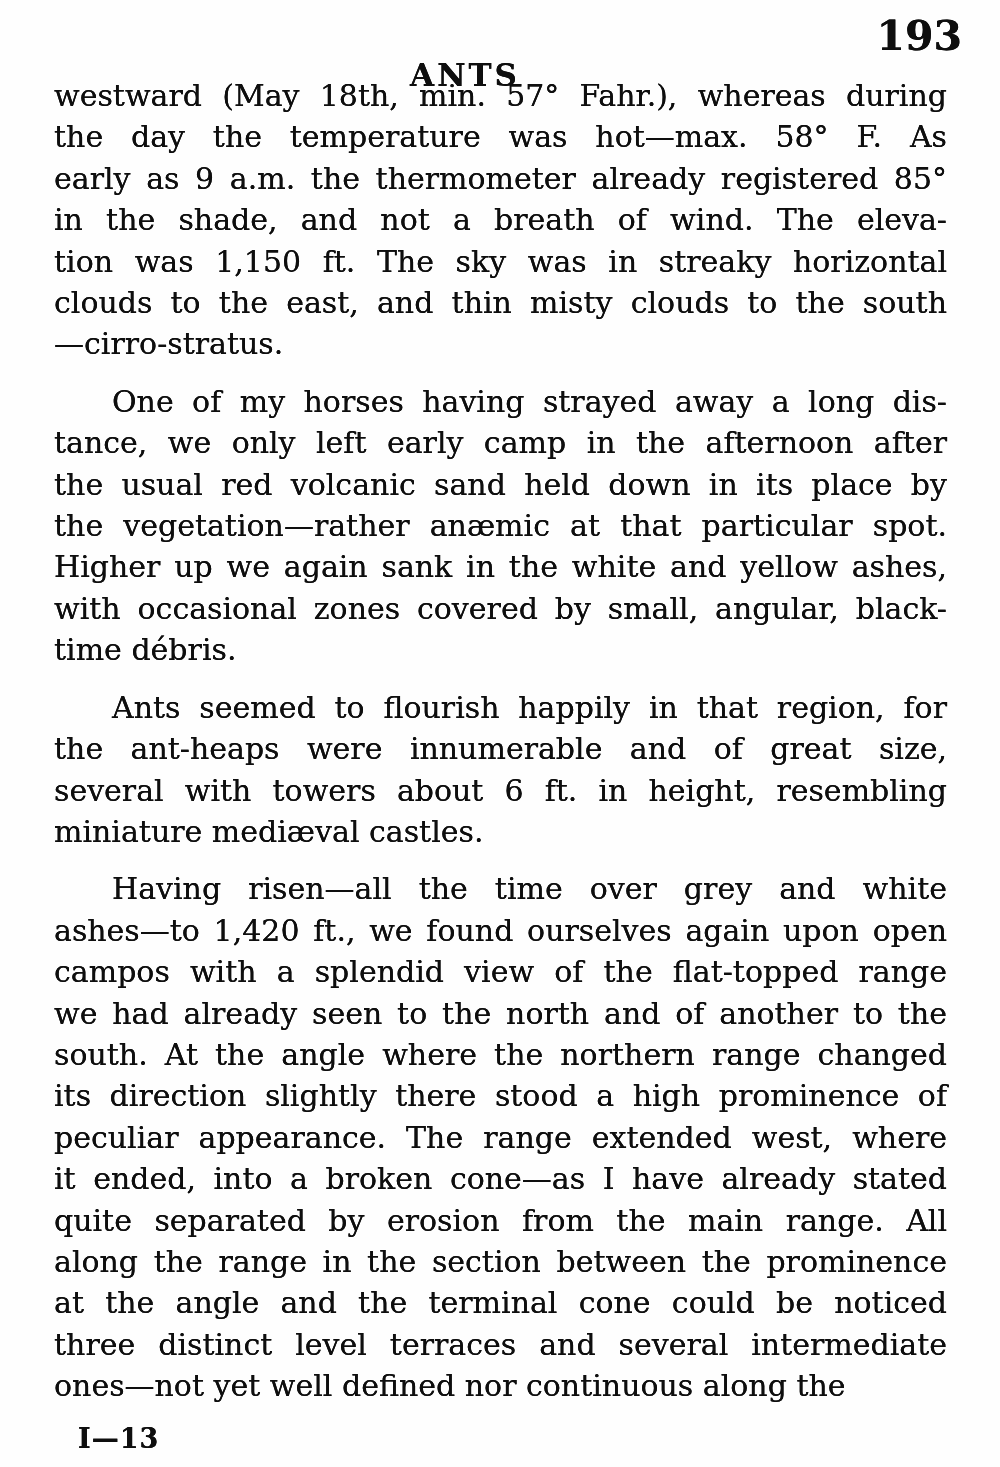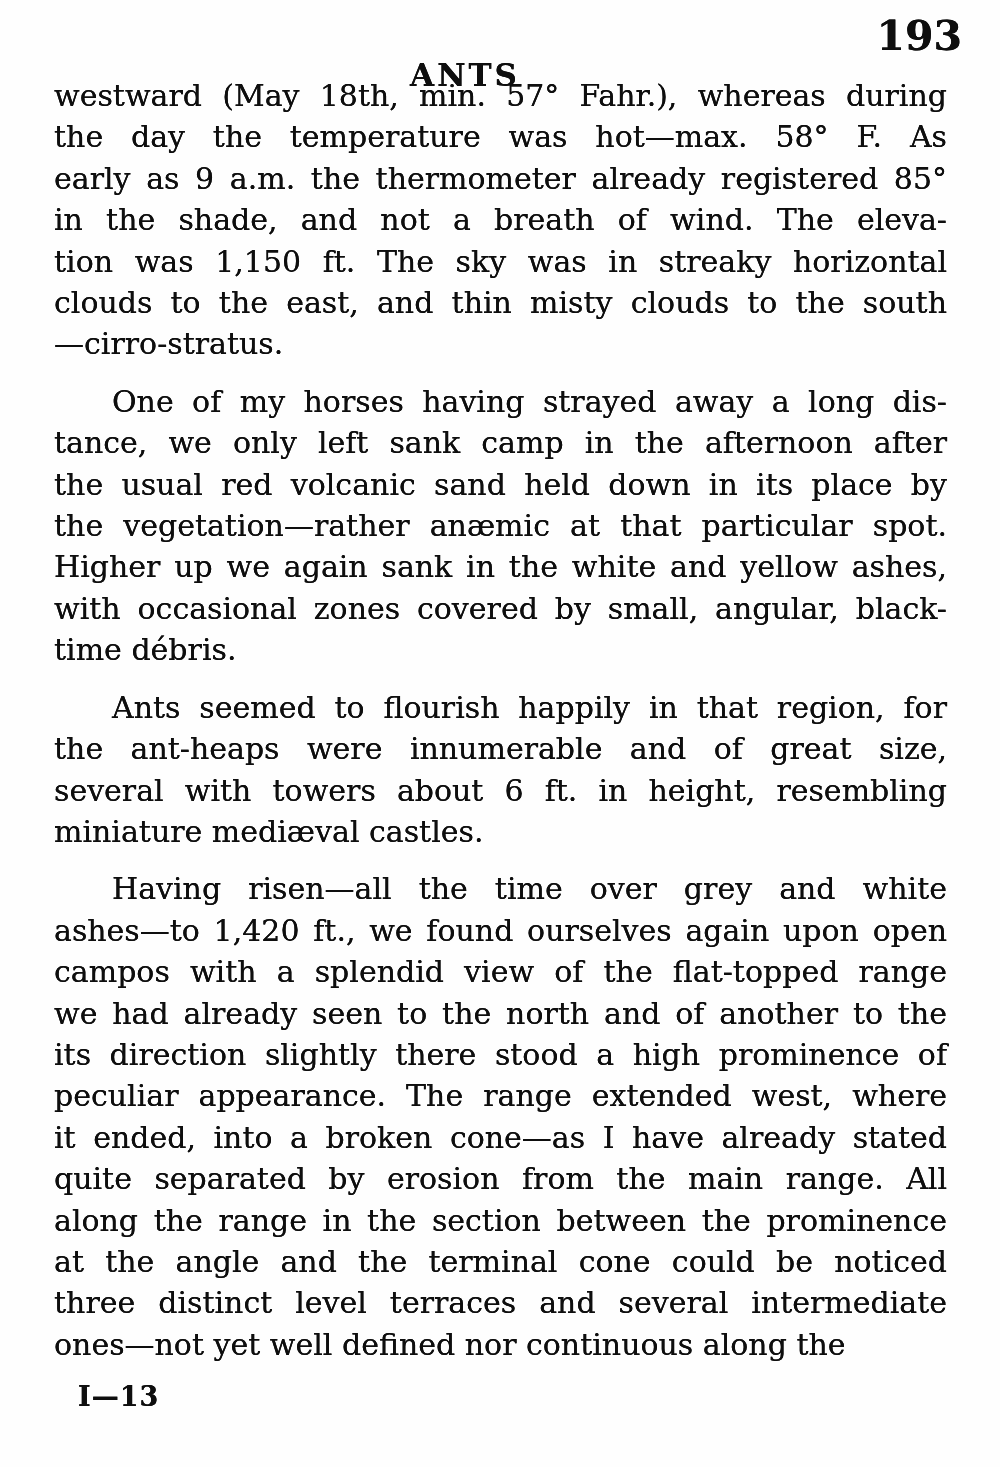--- a/index.html
+++ b/index.html
@@ -84,38 +84,39 @@
         <div class="line">westward (May 18th, min. 57° Fahr.), whereas during</div>
         <div class="line">the day the temperature was hot—max. 58° F.  As</div>
         <div class="line">early as 9 a.m. the thermometer already registered 85°</div>
         <div class="line">in the shade, and not a breath of wind.  The eleva-</div>
         <div class="line">tion was 1,150 ft.  The sky was in streaky horizontal</div>
         <div class="line">clouds to the east, and thin misty clouds to the south</div>
         <div class="line last">—cirro-stratus.</div>
       </div>
       <div class="paragraph">
         <div class="line indent">One of my horses having strayed away a long dis-</div>
-        <div class="line">tance, we only left sank camp in the afternoon after</div>
+        <div class="line">tance, we only left early camp in the afternoon after</div>
         <div class="line">the usual red volcanic sand held down in its place by</div>
         <div class="line">the vegetation—rather anæmic at that particular spot.</div>
         <div class="line">Higher up we again sank in the white and yellow ashes,</div>
         <div class="line">with occasional zones covered by small, angular, black-</div>
         <div class="line last">time débris.</div>
       </div>
       <div class="paragraph">
         <div class="line indent">Ants seemed to flourish happily in that region, for</div>
         <div class="line">the ant-heaps were innumerable and of great size,</div>
         <div class="line">several with towers about 6 ft. in height, resembling</div>
         <div class="line last">miniature mediæval castles.</div>
       </div>
       <div class="paragraph">
         <div class="line indent">Having risen—all the time over grey and white</div>
         <div class="line">ashes—to 1,420 ft., we found ourselves again upon open</div>
         <div class="line">campos with a splendid view of the flat-topped range</div>
         <div class="line">we had already seen to the north and of another to the</div>
+        <div class="line">south.  At the angle where the northern range changed</div>
         <div class="line">its direction slightly there stood a high prominence of</div>
         <div class="line">peculiar appearance.  The range extended west, where</div>
         <div class="line">it ended, into a broken cone—as I have already stated</div>
         <div class="line">quite separated by erosion from the main range.  All</div>
         <div class="line">along the range in the section between the prominence</div>
         <div class="line">at the angle and the terminal cone could be noticed</div>
         <div class="line">three distinct level terraces and several intermediate</div>
         <div class="line last">ones—not yet well defined nor continuous along the</div>
       </div>
     </div>

